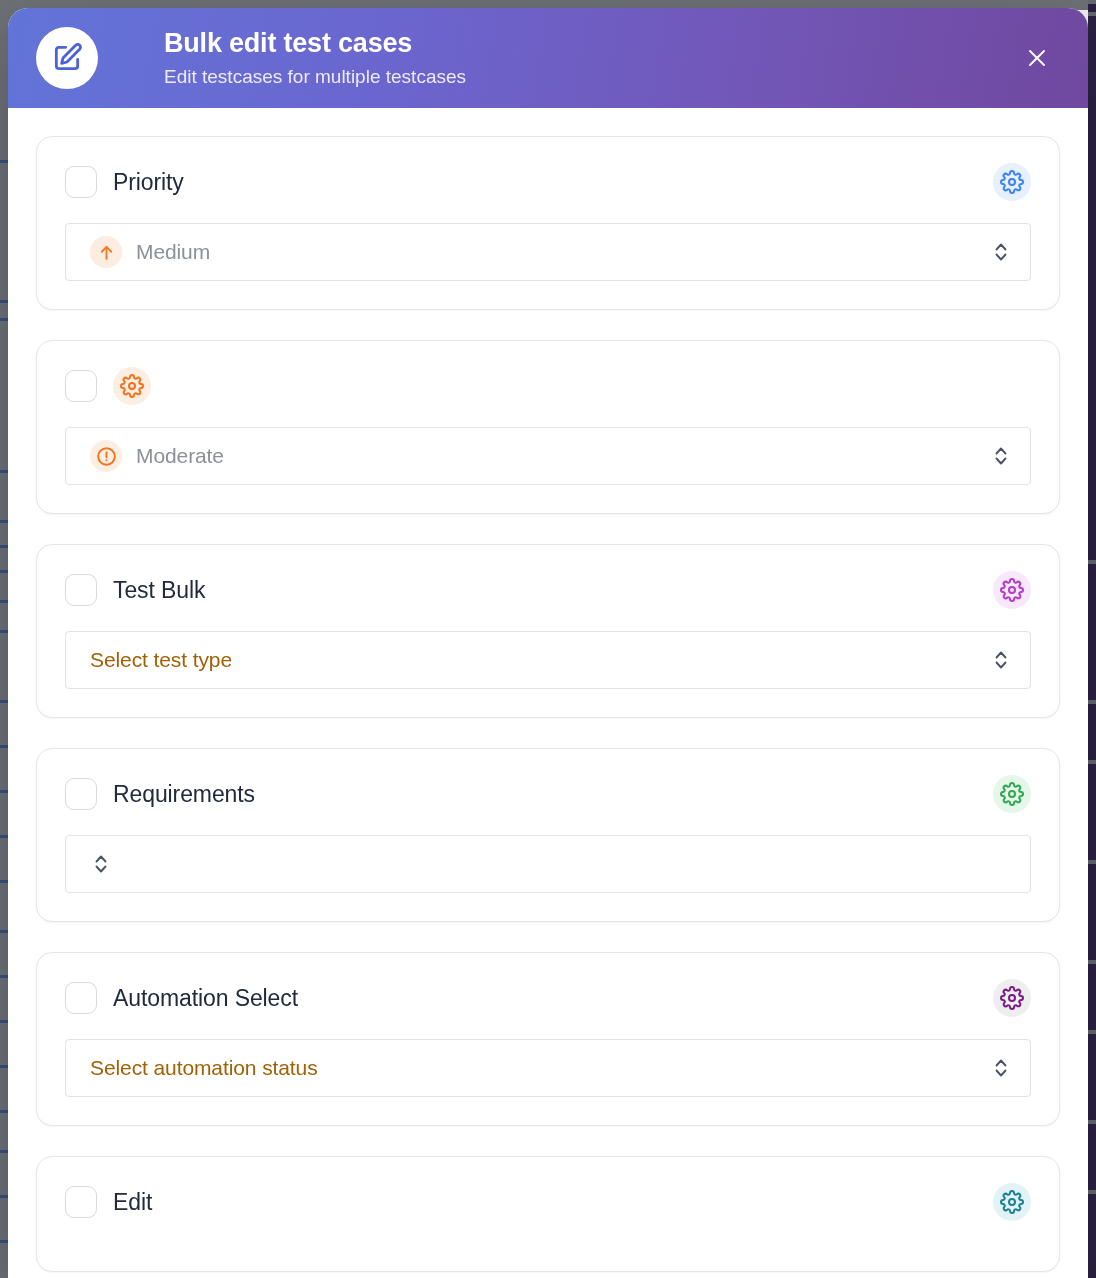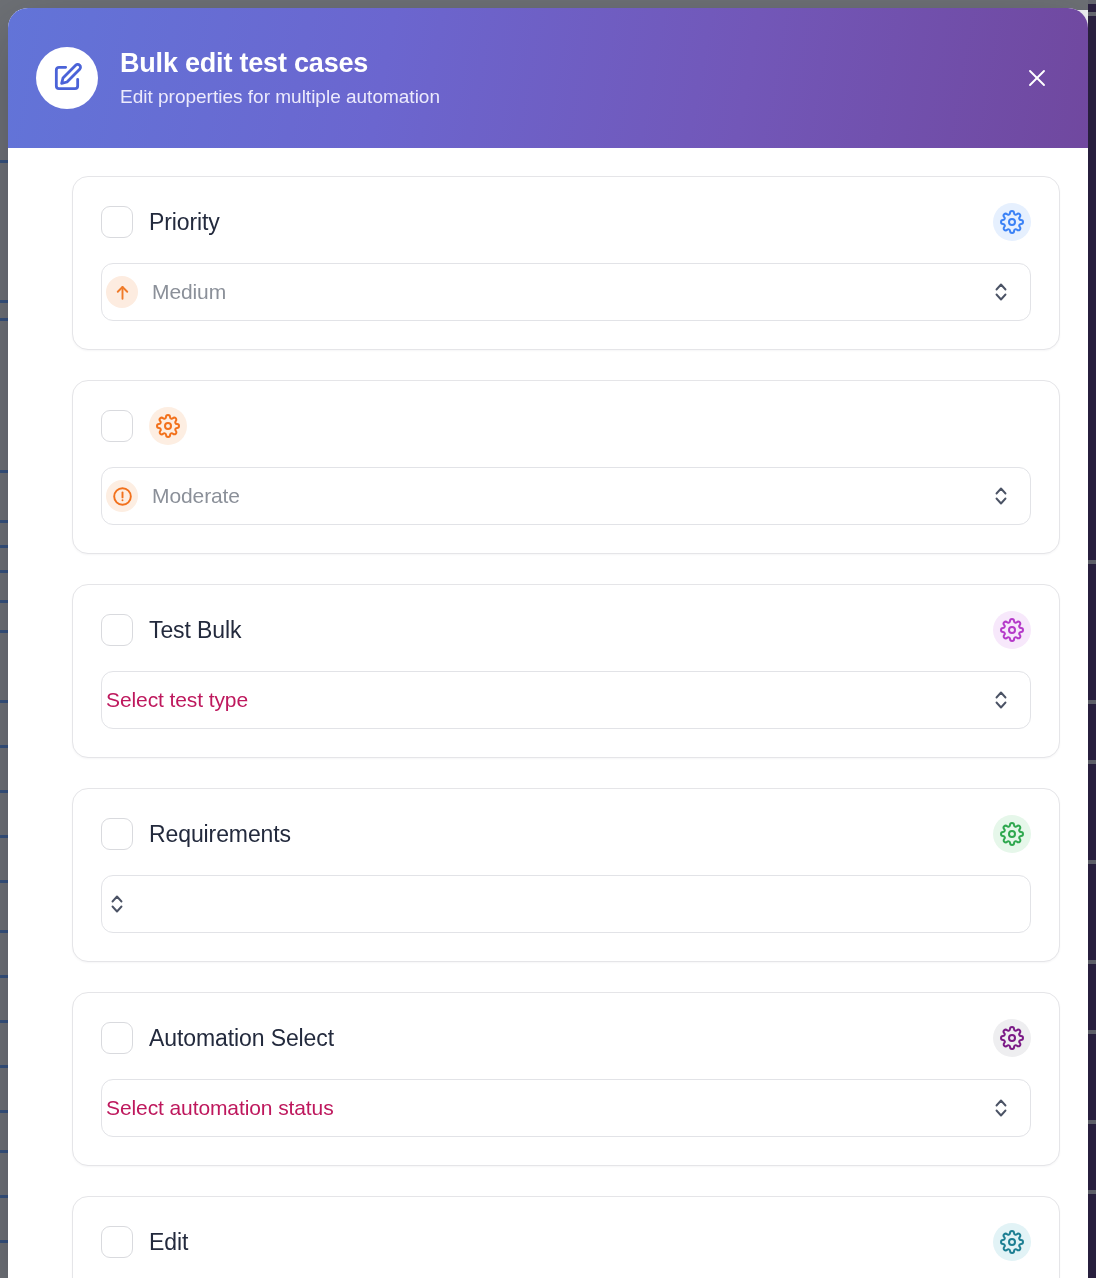--- a/index.html
+++ b/index.html
@@ -70,26 +70,27 @@
     height: 1280px;
     background: #ffffff;
     border-radius: 20px 20px 0 0;
     box-shadow: 0 18px 60px rgba(20, 20, 45, .28);
     overflow: hidden;
   }
 
   
   .modal-header {
     position: relative;
-    height: 140px;
+    height: 100px;
     background: linear-gradient(100deg, #6274d8 0%, #6b66cf 35%, #7257b8 68%, #70489f 100%);
     display: flex;
     align-items: center;
     padding: 0 30px 0 28px;
     box-sizing: border-box;
+    gap: 44px;
   }
   .header-icon-circle {
     width: 62px;
     height: 62px;
     border-radius: 50%;
     background: #ffffff;
     display: flex;
     align-items: center;
     justify-content: center;
     flex: 0 0 auto;
@@ -139,21 +140,20 @@
   }
 
   .field-card {
     border: 1px solid #e5e5e8;
     border-radius: 16px;
     background: #ffffff;
     padding: 26px 28px 28px 28px;
     margin-bottom: 30px;
     box-sizing: border-box;
     box-shadow: 0 1px 2px rgba(16,24,40,.04);
-    margin-left: 36px;
   }
 
   .field-head {
     display: flex;
     align-items: center;
     margin-bottom: 22px;
   }
   .field-checkbox {
     width: 32px;
     height: 32px;
@@ -179,41 +179,41 @@
     display: flex;
     align-items: center;
     justify-content: center;
     flex: 0 0 auto;
     cursor: pointer;
   }
 
   .field-select {
     height: 58px;
     border: 1.5px solid #e2e3e7;
-    border-radius: 12px;
-    background: #ffffff;
-    display: flex;
-    align-items: center;
-    padding: 0 18px 0 4px;
+    border-radius: 4px;
+    background: #ffffff;
+    display: flex;
+    align-items: center;
+    padding: 0 18px 0 24px;
     box-sizing: border-box;
     cursor: pointer;
   }
   .select-value-icon {
     width: 32px;
     height: 32px;
     border-radius: 50%;
     display: flex;
     align-items: center;
     justify-content: center;
     flex: 0 0 auto;
     margin-right: 14px;
   }
   .select-text {
     font-size: 21px;
-    color: #be185d;
+    color: #a16207;
     font-weight: 400;
     flex: 1 1 auto;
     letter-spacing: -0.1px;
   }
   .select-text.has-value {
     color: #8b9099;
   }
   .select-chevrons {
     flex: 0 0 auto;
     display: flex;
@@ -274,21 +274,21 @@
 
   <div class="modal-header">
     <div class="header-icon-circle">
       <svg width="32" height="32" viewBox="0 0 24 24" fill="none" stroke="#4b63d8" stroke-width="2.1" stroke-linecap="round" stroke-linejoin="round">
         <path d="M11 4H6a2 2 0 0 0-2 2v12a2 2 0 0 0 2 2h12a2 2 0 0 0 2-2v-5"></path>
         <path d="M18.5 2.5a2.12 2.12 0 0 1 3 3L12 15l-4 1 1-4 9.5-9.5z"></path>
       </svg>
     </div>
     <div class="header-text">
       <div class="header-title">Bulk edit test cases</div>
-      <div class="header-subtitle">Edit properties for multiple automation</div>
+      <div class="header-subtitle">Edit testcases for multiple testcases</div>
     </div>
     <button class="header-close" aria-label="Close">
       <svg width="24" height="24" viewBox="0 0 24 24" fill="none" stroke="#ffffff" stroke-width="1.9" stroke-linecap="round">
         <line x1="5" y1="5" x2="19" y2="19"></line>
         <line x1="19" y1="5" x2="5" y2="19"></line>
       </svg>
     </button>
   </div>
 
   <div class="modal-body" id="fields-container">

